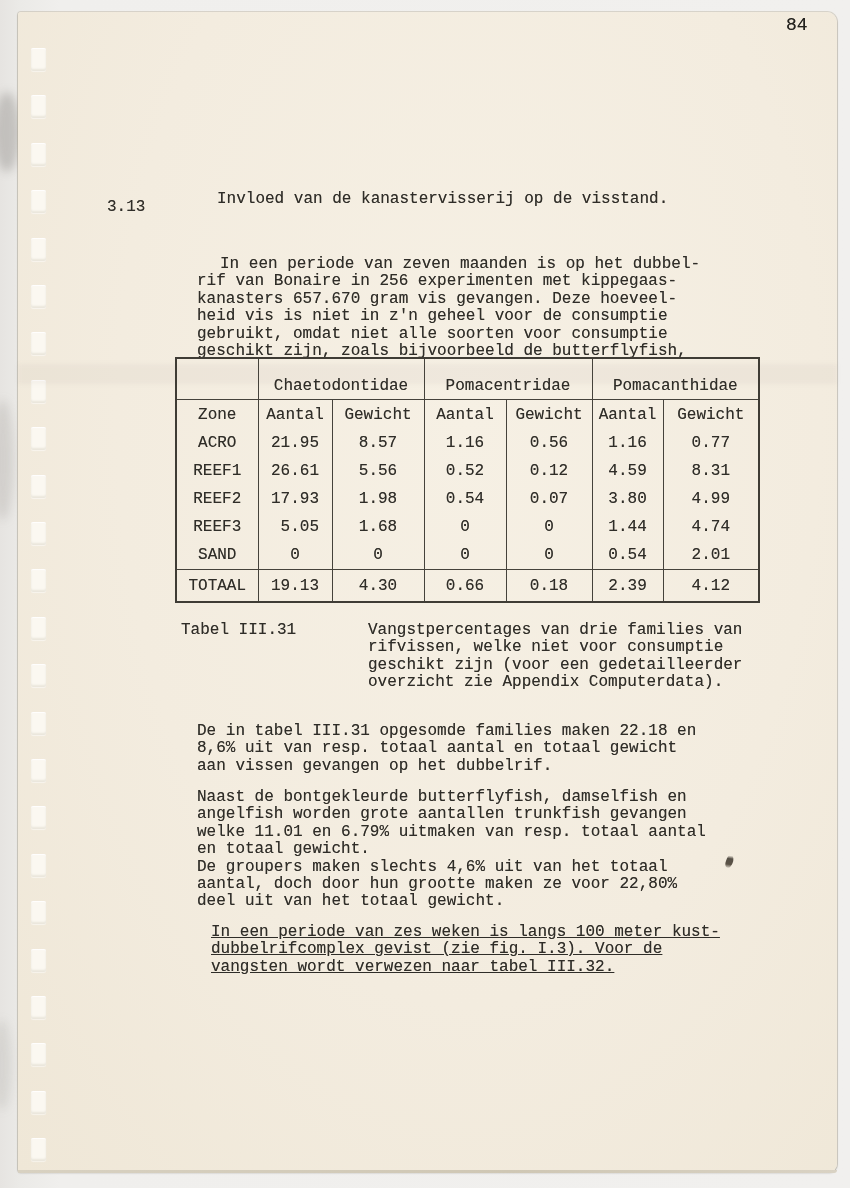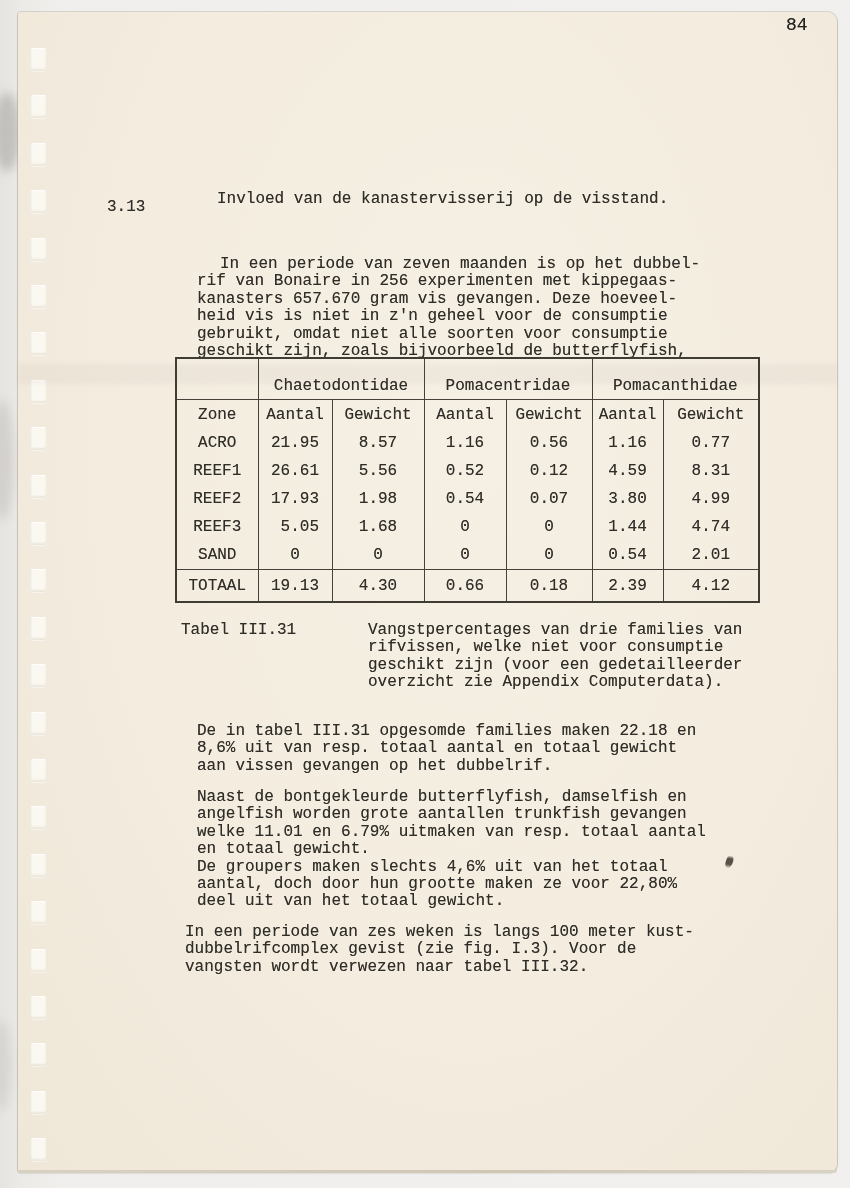--- a/index.html
+++ b/index.html
@@ -213,21 +213,21 @@
   <div class="txt" style="left:179px;top:777px;">
     <div class="line">Naast de bontgekleurde butterflyfish, damselfish en</div>
     <div class="line">angelfish worden grote aantallen trunkfish gevangen</div>
     <div class="line">welke 11.01 en 6.79% uitmaken van resp. totaal aantal</div>
     <div class="line">en totaal gewicht.</div>
     <div class="line">De groupers maken slechts 4,6% uit van het totaal</div>
     <div class="line">aantal, doch door hun grootte maken ze voor 22,80%</div>
     <div class="line">deel uit van het totaal gewicht.</div>
   </div>
 
-  <div class="txt" style="left:167px;top:912px;">
+  <div class="txt" style="left:193px;top:912px;text-decoration:underline;">
     <div class="line">In een periode van zes weken is langs 100 meter kust-</div>
     <div class="line">dubbelrifcomplex gevist (zie fig. I.3). Voor de</div>
     <div class="line">vangsten wordt verwezen naar tabel III.32.</div>
   </div>
 
   <div class="ink-mark"></div>
   <div class="paper-bottom-edge"></div>
 </div>
 
 </body></html>

